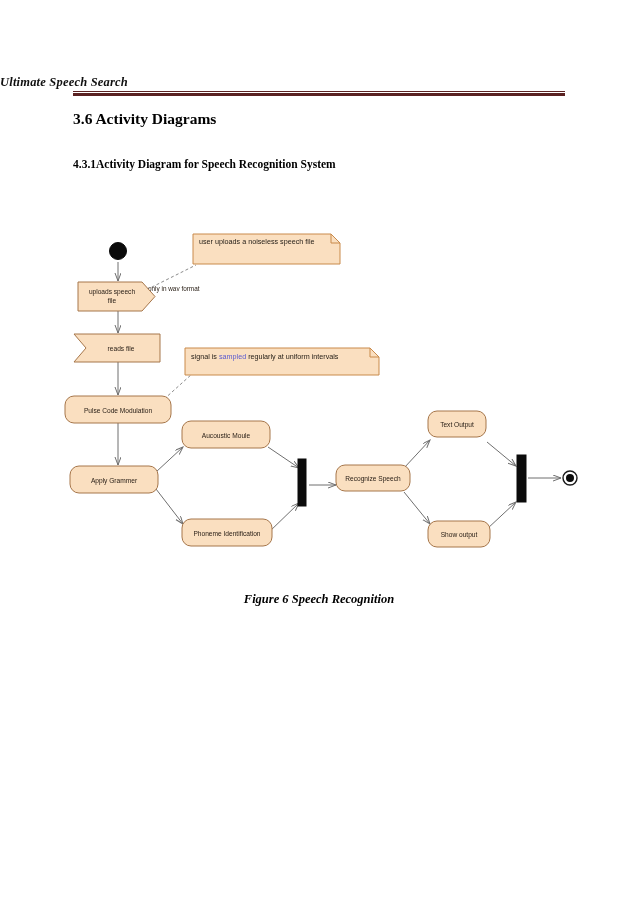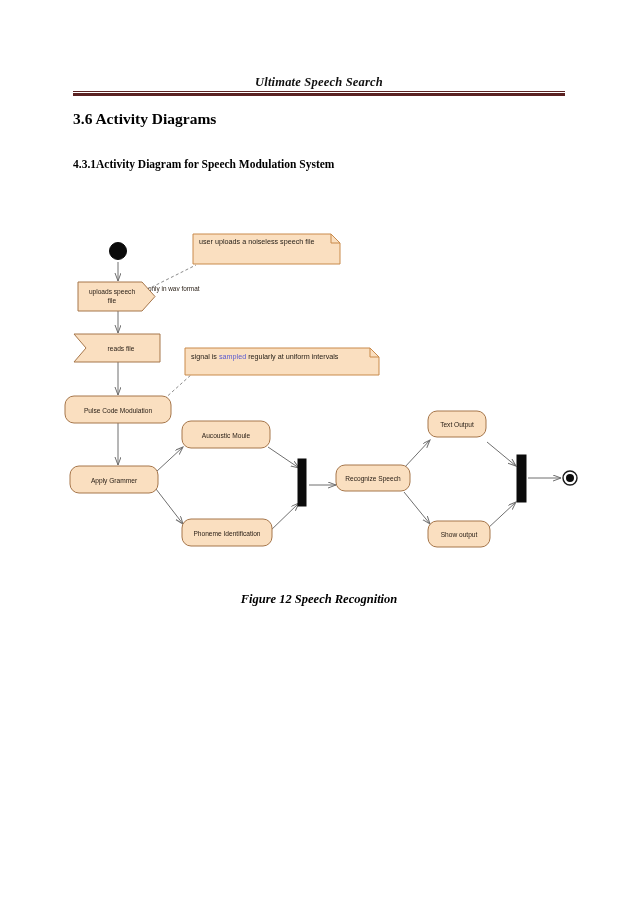--- a/index.html
+++ b/index.html
@@ -24,21 +24,20 @@
     height: 903px;
     background: #ffffff;
   }
 
   
   .header {
     position: absolute;
     left: 0;
     top: 72px;
     width: 638px;
-    text-align: center;
   }
   .header-title {
     font-family: "Liberation Serif", serif;
     font-style: italic;
     font-weight: bold;
     font-size: 12.5px;
     letter-spacing: 0.2px;
     color: #111111;
   }
   .header-rule {
@@ -143,21 +142,21 @@
 
   <div class="header">
     <span class="header-title">Ultimate Speech Search</span>
   </div>
   <div class="header-rule">
     <div class="r-thin"></div>
     <div class="r-thick"></div>
   </div>
 
   <div class="h-section">3.6 Activity Diagrams</div>
-  <div class="h-sub">4.3.1Activity Diagram for Speech Modulation System</div>
+  <div class="h-sub">4.3.1Activity Diagram for Speech Recognition System</div>
 
   <div class="diagram">
     <svg width="638" height="903" viewBox="0 0 638 903" xmlns="http://www.w3.org/2000/svg">
       <defs>
         <marker id="arrow" markerWidth="9" markerHeight="9" refX="8" refY="3" orient="auto" markerUnits="strokeWidth">
           <path d="M0,0 L8,3 L0,6" fill="none" stroke="#6f6f6f" stroke-width="1"></path>
         </marker>
         <marker id="arrowdark" markerWidth="9" markerHeight="9" refX="8" refY="3" orient="auto" markerUnits="strokeWidth">
           <path d="M0,0 L8,3 L0,6" fill="none" stroke="#555555" stroke-width="1"></path>
         </marker>
@@ -265,21 +264,21 @@
 
       <rect x="517" y="455" width="9" height="47" fill="#0b0b0b" stroke="#0b0b0b" stroke-width="1"></rect>
 
       <g>
         <circle cx="570" cy="478" r="7" fill="#ffffff" stroke="#1a1a1a" stroke-width="1.4"></circle>
         <circle cx="570" cy="478" r="4" fill="#0b0b0b"></circle>
       </g>
     </svg>
   </div>
 
-  <div class="fig-caption">Figure 12 Speech Recognition</div>
+  <div class="fig-caption">Figure 6 Speech Recognition</div>
 
   <div class="footer">
     
     
     
   </div>
 
 </div>
 
 </body></html>

